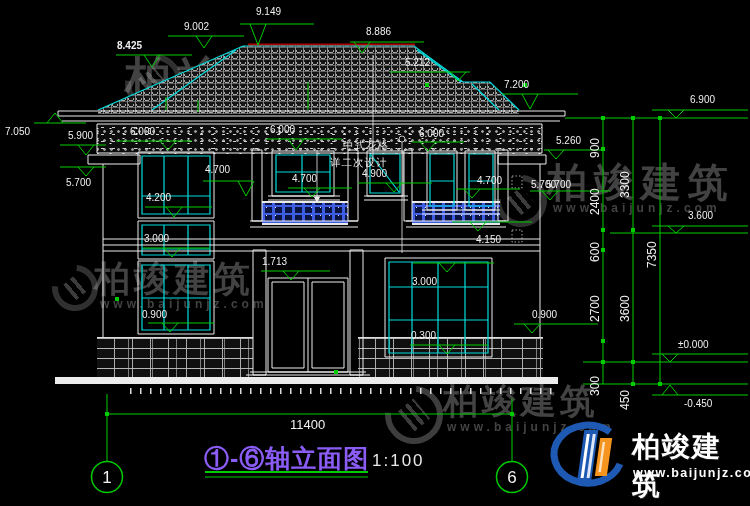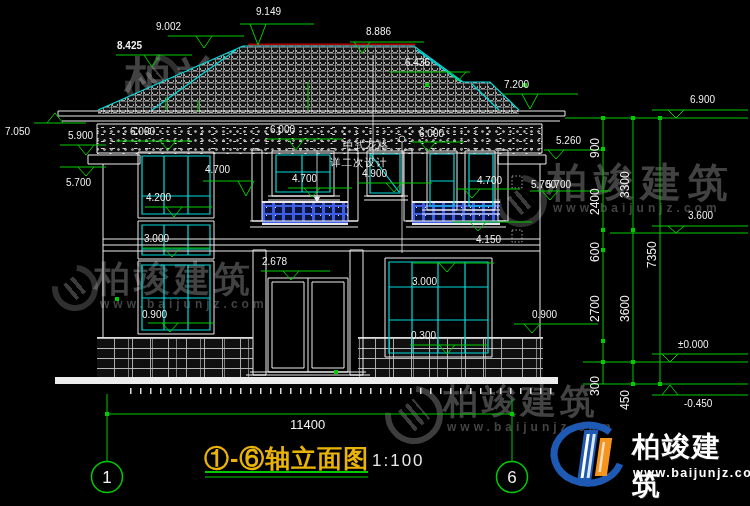--- a/index.html
+++ b/index.html
@@ -38,21 +38,21 @@
       repeating-linear-gradient(0deg, #3d5de2 0 2px, transparent 2px 8px),
       radial-gradient(#dfe6ff .8px, transparent 1.1px);
     background-size:auto,auto,9px 8px;}
   
   .lvl{position:absolute;color:#f0f0f0;font-size:10px;line-height:13px;white-space:nowrap;}
   .vdim{position:absolute;color:#f0f0f0;font-size:12px;line-height:12px;white-space:nowrap;
         transform-origin:left top;transform:rotate(-90deg);}
   .hdim{position:absolute;color:#f0f0f0;font-size:13px;white-space:nowrap;text-align:center;}
   .note{position:absolute;color:#e8e8e8;font-size:10.5px;white-space:nowrap;letter-spacing:1px;}
   .bubble-num{position:absolute;width:16px;text-align:center;color:#f2f2f2;font-size:17px;}
-  .title{position:absolute;left:204px;top:442px;color:#eab308;font-size:25px;font-weight:bold;
+  .title{position:absolute;left:204px;top:442px;color:#8b5cf6;font-size:25px;font-weight:bold;
          letter-spacing:1px;white-space:nowrap;}
   .scale{position:absolute;left:372px;top:451px;color:#e8e8e8;font-size:17px;letter-spacing:2px;}
   
   .wm{position:absolute;color:rgba(158,158,158,.42);white-space:nowrap;}
   .wm.dark{color:rgba(122,122,122,.55);}
   .wm .t{font-weight:bold;letter-spacing:7px;}
   .wm .u{position:absolute;font-weight:bold;font-size:12px;letter-spacing:4px;}
   .wm-ic{position:absolute;border-radius:50%;border:6px solid rgba(158,158,158,.30);
          border-top-color:transparent;transform:rotate(-40deg);}
   .wm-ic::after{content:"";position:absolute;inset:22% 28%;
@@ -202,45 +202,45 @@
       <rect x="105" y="412" width="4" height="4"></rect>
         <rect x="510" y="412" width="4" height="4"></rect>
       <rect x="425" y="83" width="4" height="4"></rect>
         <rect x="523" y="83" width="4" height="4"></rect>
       <rect x="115" y="297" width="4" height="4"></rect>
         <rect x="334" y="370" width="4" height="4"></rect>
     </g>
   </svg>
 
   <span class="lvl" style="left:117px;top:39px;font-weight:bold;">8.425</span>
-  <span class="lvl" style="left:156px;top:20px;text-align:center;">9.002</span>
+  <span class="lvl" style="left:184px;top:20px;text-align:center;">9.002</span>
   <span class="lvl" style="left:256px;top:5px;">9.149</span>
   <span class="lvl" style="left:366px;top:25px;">8.886</span>
-  <span class="lvl" style="left:405px;top:56px;">6.436</span>
+  <span class="lvl" style="left:405px;top:56px;">5.212</span>
   <span class="lvl" style="left:504px;top:78px;text-align:right;">7.200</span>
   <span class="lvl" style="left:5px;top:125px;">7.050</span>
   <span class="lvl" style="left:690px;top:93px;">6.900</span>
   <span class="lvl" style="left:556px;top:134px;">5.260</span>
   <span class="lvl" style="left:130px;top:125px;">6.000</span>
   <span class="lvl" style="left:270px;top:123px;">6.000</span>
   <span class="lvl" style="left:419px;top:127px;">6.000</span>
   <span class="lvl" style="left:68px;top:129px;">5.900</span>
   <span class="lvl" style="left:66px;top:176px;">5.700</span>
   <span class="lvl" style="left:531px;top:178px;">5.700</span>
   <span class="lvl" style="left:546px;top:178px;">5.700</span>
   <span class="lvl" style="left:362px;top:167px;">4.900</span>
   <span class="lvl" style="left:205px;top:163px;">4.700</span>
   <span class="lvl" style="left:292px;top:172px;">4.700</span>
   <span class="lvl" style="left:477px;top:174px;">4.700</span>
   <span class="lvl" style="left:146px;top:191px;">4.200</span>
   <span class="lvl" style="left:476px;top:233px;">4.150</span>
   <span class="lvl" style="left:688px;top:209px;">3.600</span>
   <span class="lvl" style="left:144px;top:232px;">3.000</span>
   <span class="lvl" style="left:412px;top:275px;">3.000</span>
-  <span class="lvl" style="left:262px;top:255px;">2.678</span>
+  <span class="lvl" style="left:262px;top:255px;">1.713</span>
   <span class="lvl" style="left:142px;top:308px;">0.900</span>
   <span class="lvl" style="left:532px;top:308px;">0.900</span>
   <span class="lvl" style="left:411px;top:329px;">0.300</span>
   <span class="lvl" style="left:678px;top:338px;">±0.000</span>
   <span class="lvl" style="left:684px;top:397px;">-0.450</span>
 
   <span class="vdim" style="left:589px;top:158px;">900</span>
   <span class="vdim" style="left:589px;top:215px;">2400</span>
   <span class="vdim" style="left:589px;top:262px;">600</span>
   <span class="vdim" style="left:589px;top:322px;">2700</span>

